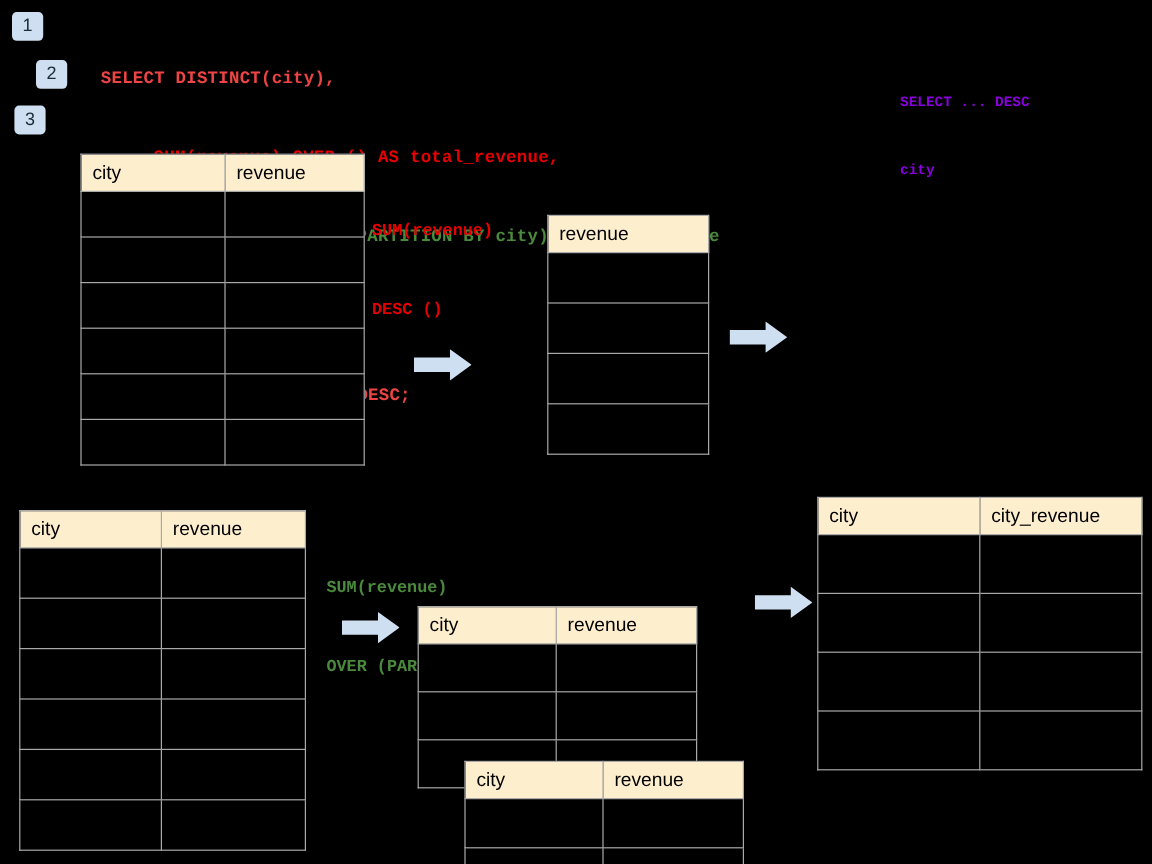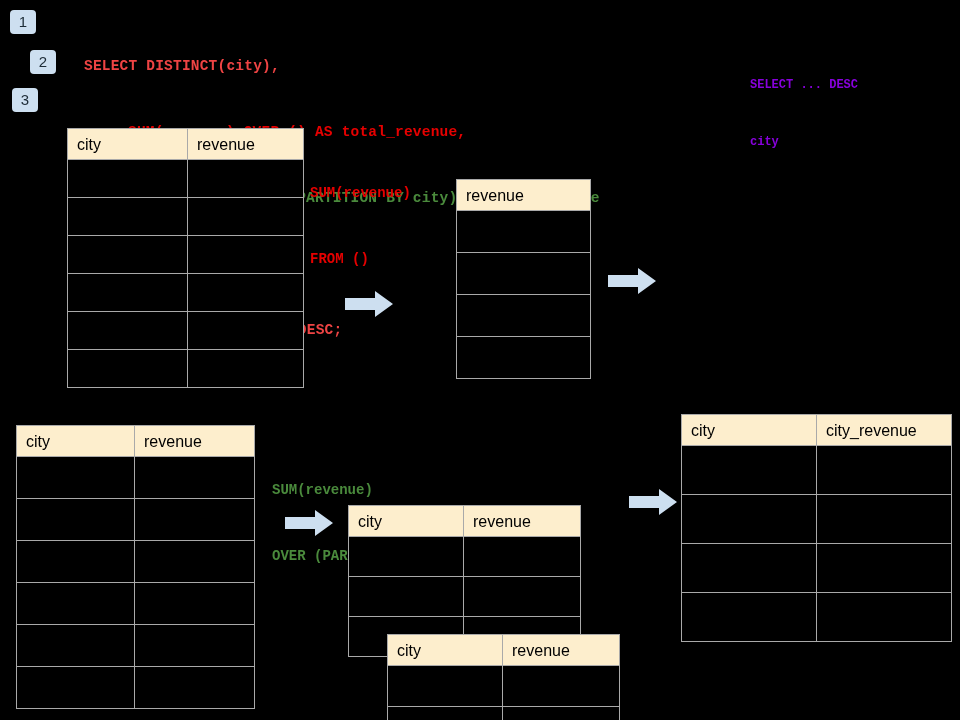--- a/index.html
+++ b/index.html
@@ -115,21 +115,21 @@
     <div class="sql-line c-purple" style="padding-left:18px;">ORDER by city_revenue DESC;</div>
   </div>
 
   <div class="side-note" style="left:750px; top:38px;">
     <div>SELECT ... DESC</div>
     <div>city</div>
   </div>
 
   <div class="annot" style="left:310px; top:138px; color:#e60000;">
     <div>SUM(revenue)</div>
-    <div>FROM ()</div>
+    <div>DESC ()</div>
   </div>
 
   <div class="annot" style="left:272px; top:435px; color:#4a8a3c;">
     <div>SUM(revenue)</div>
     <div>OVER (PARTITION</div>
   </div>
 
   <table class="tbl" style="left: 67px; top: 128px; width: 236px;">
       <colgroup>
         <col style="width: 120px;">

